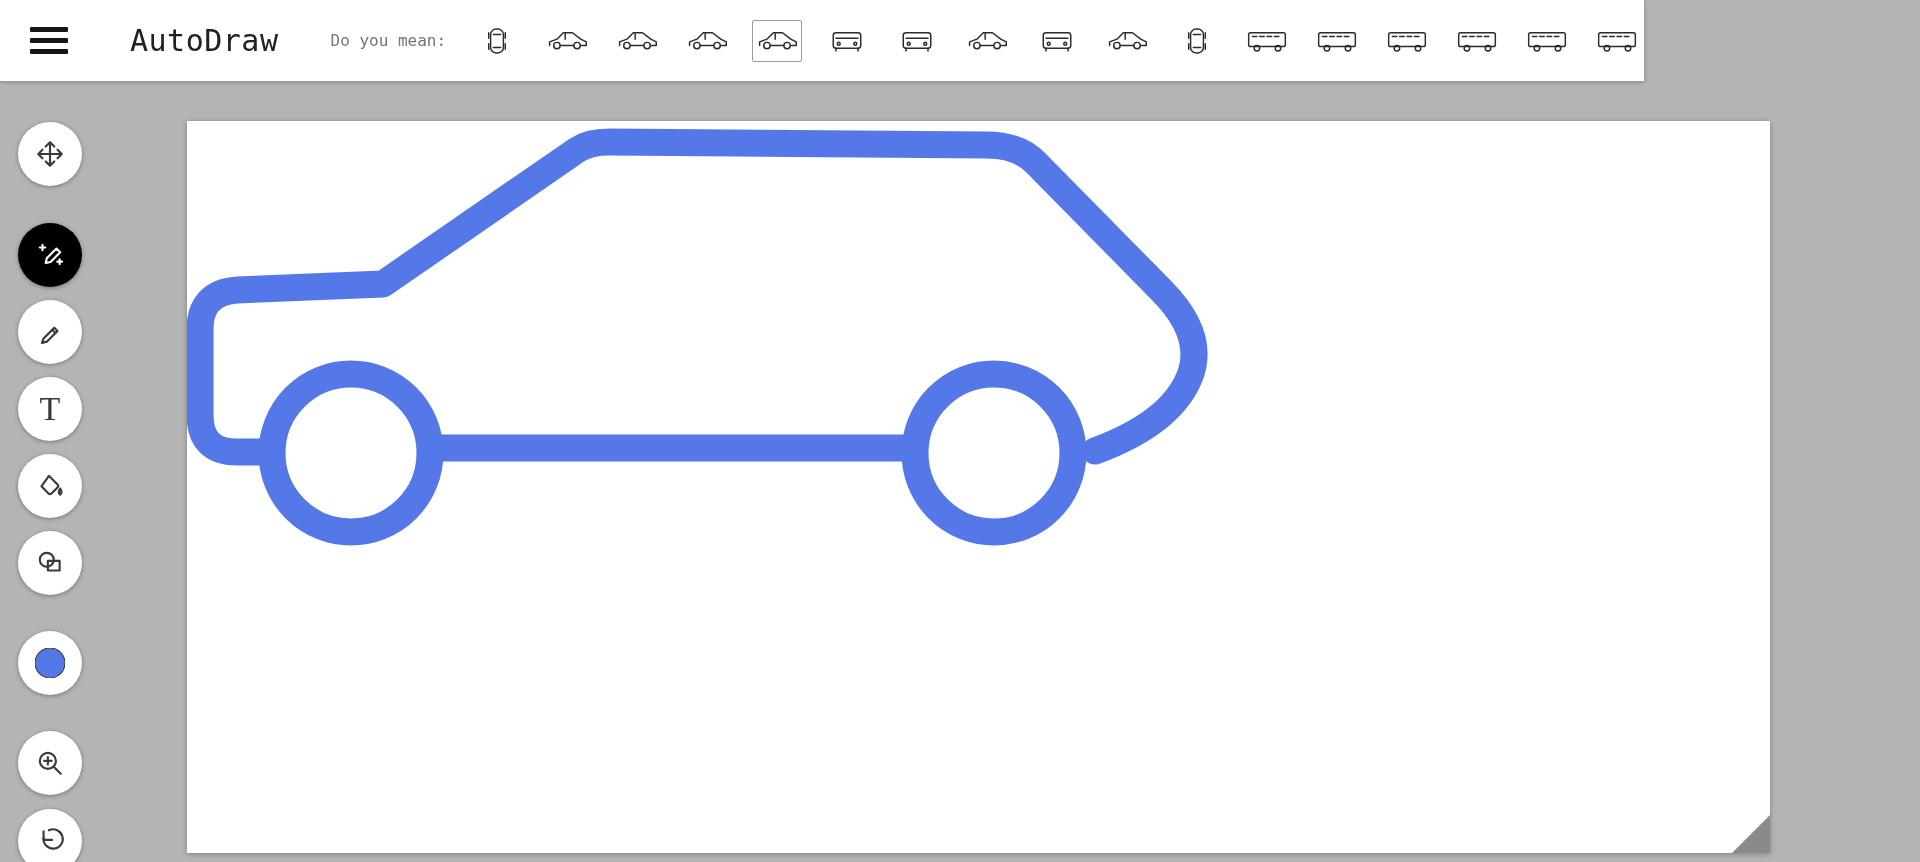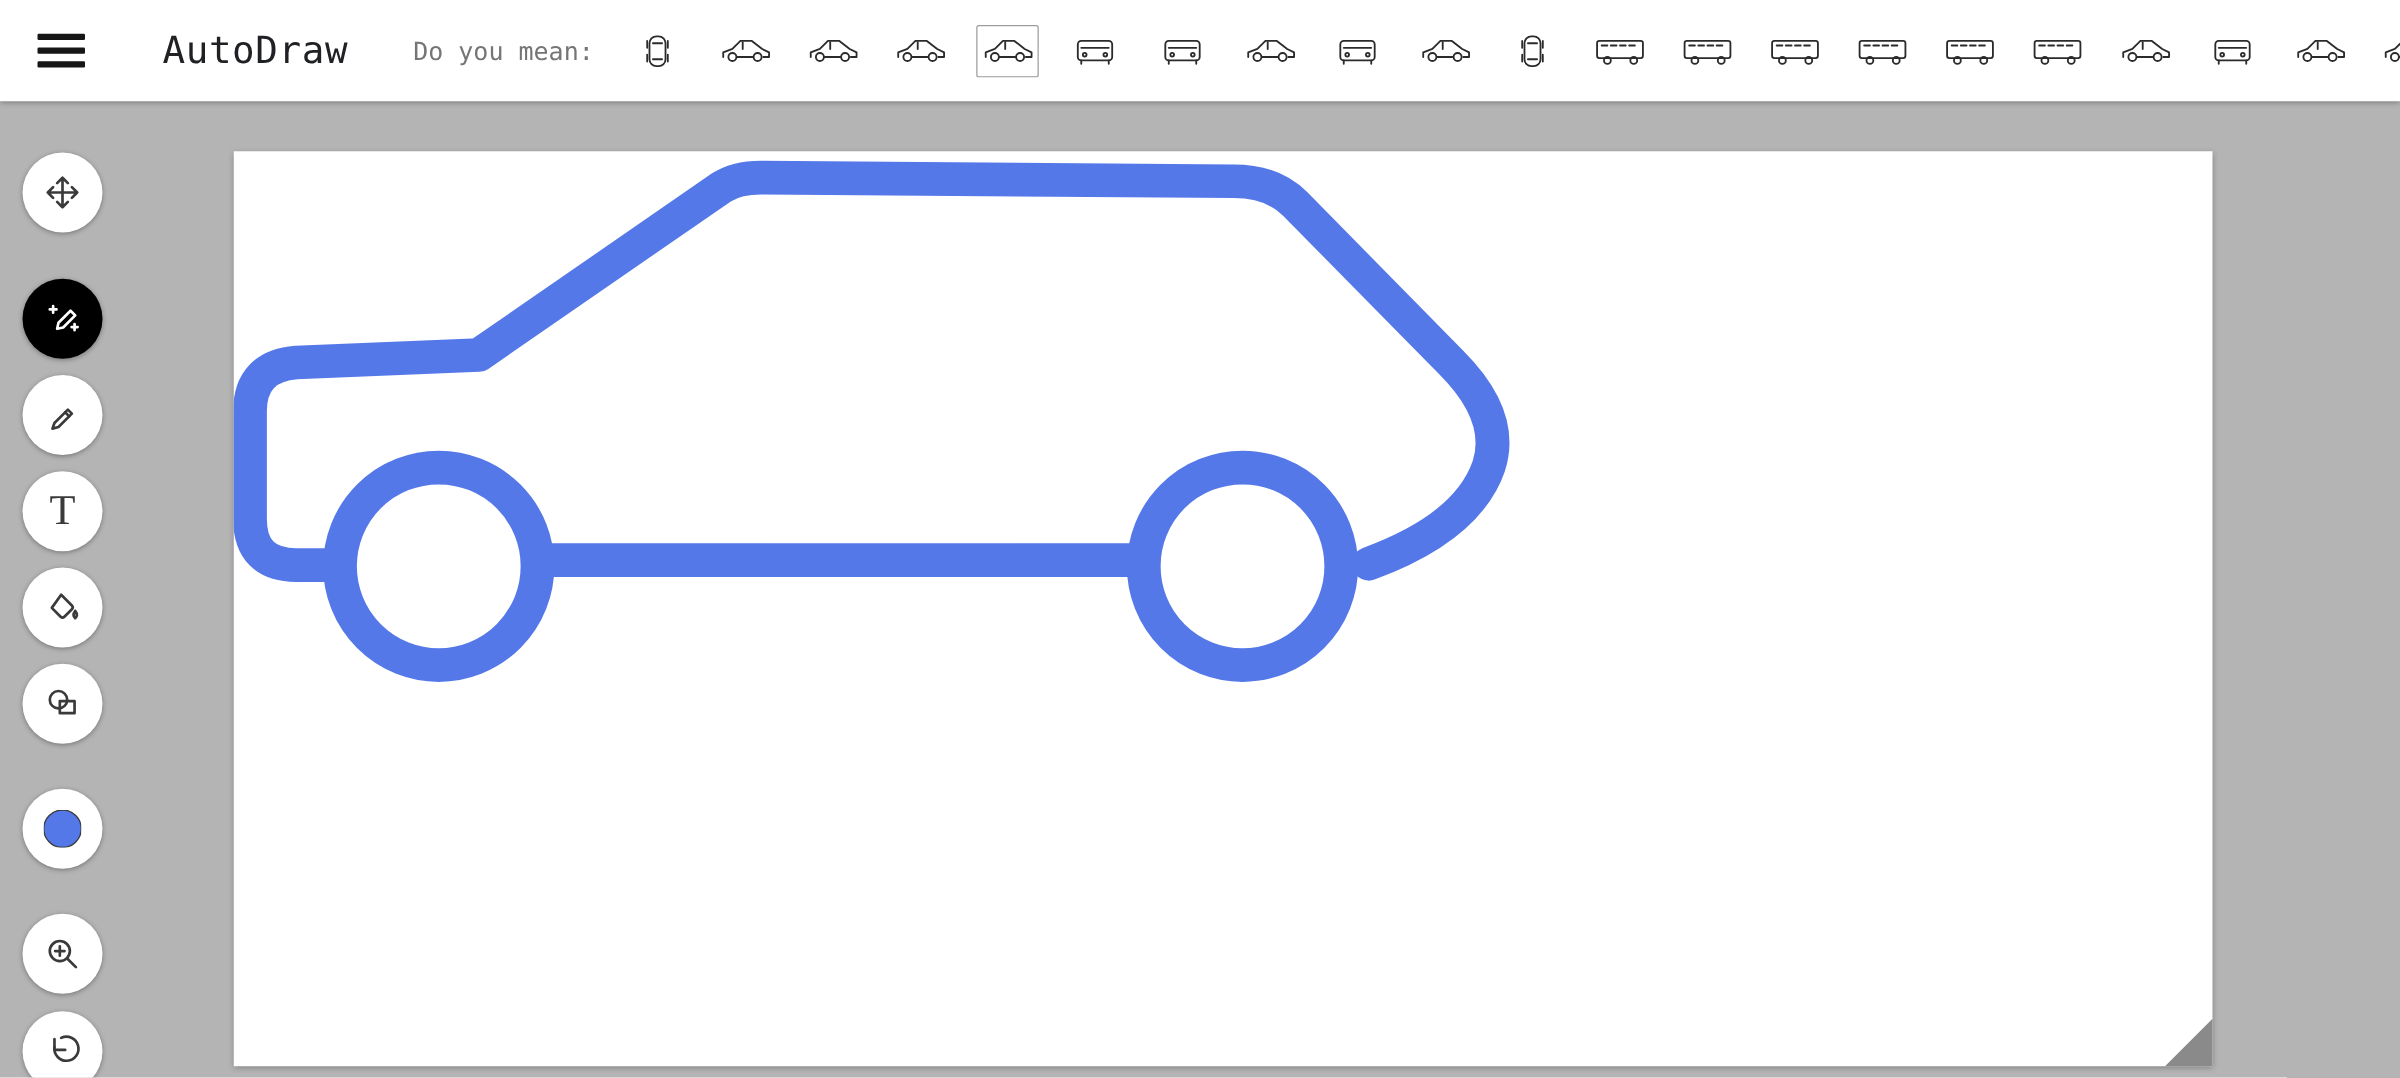--- a/index.html
+++ b/index.html
@@ -6,38 +6,38 @@
   html, body { width: 1920px; height: 862px; overflow: hidden; }
   body {
     background: #b4b4b4;
     font-family: "DejaVu Sans Mono", monospace;
     position: relative;
   }
   .defs { position: absolute; width: 0; height: 0; overflow: hidden; }
 
   
   .topbar {
-    position: absolute; top: 0; left: 0; width: 1920px; height: 81px;
+    position: absolute; top: 0; left: 0; width: 1644px; height: 81px;
     background: #ffffff;
     box-shadow: 0 1px 4px rgba(0,0,0,0.28);
     display: flex; align-items: center;
     z-index: 10; overflow: hidden;
   }
   .hamburger {
     margin-left: 30px; width: 48px; height: 48px;
     background: none; border: none; cursor: pointer;
     display: flex; flex-direction: column; justify-content: center; gap: 6px;
   }
   .hamburger span { display: block; width: 38px; height: 5px; background: #161616; border-radius: 1px; }
   .title {
     margin-left: 52px; font-size: 30px; color: #202124; letter-spacing: 0.5px;
     white-space: nowrap;
   }
   .suggest-label {
-    margin-left: 52px; font-size: 20px; color: #757575; white-space: nowrap;
+    margin-left: 52px; font-size: 16px; color: #757575; white-space: nowrap;
   }
   .suggestions {
     margin-left: 26px; display: flex; align-items: center; gap: 20px; flex: 1;
     overflow: hidden;
   }
   .sug {
     width: 50px; height: 42px; flex: 0 0 auto;
     background: none; border: 1px solid transparent; border-radius: 2px;
     display: flex; align-items: center; justify-content: center; cursor: pointer;
   }

